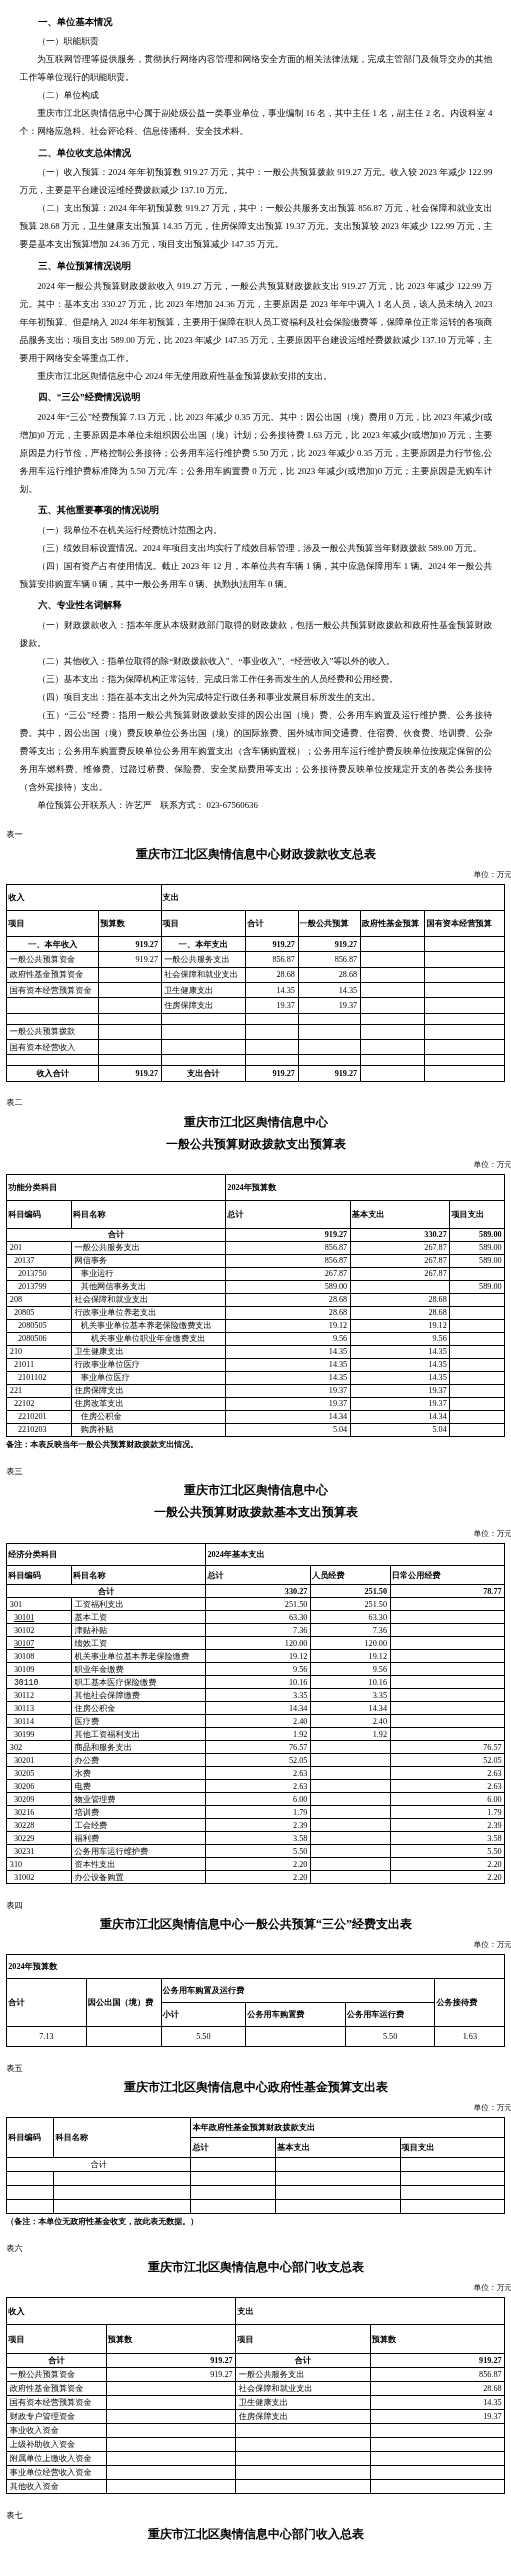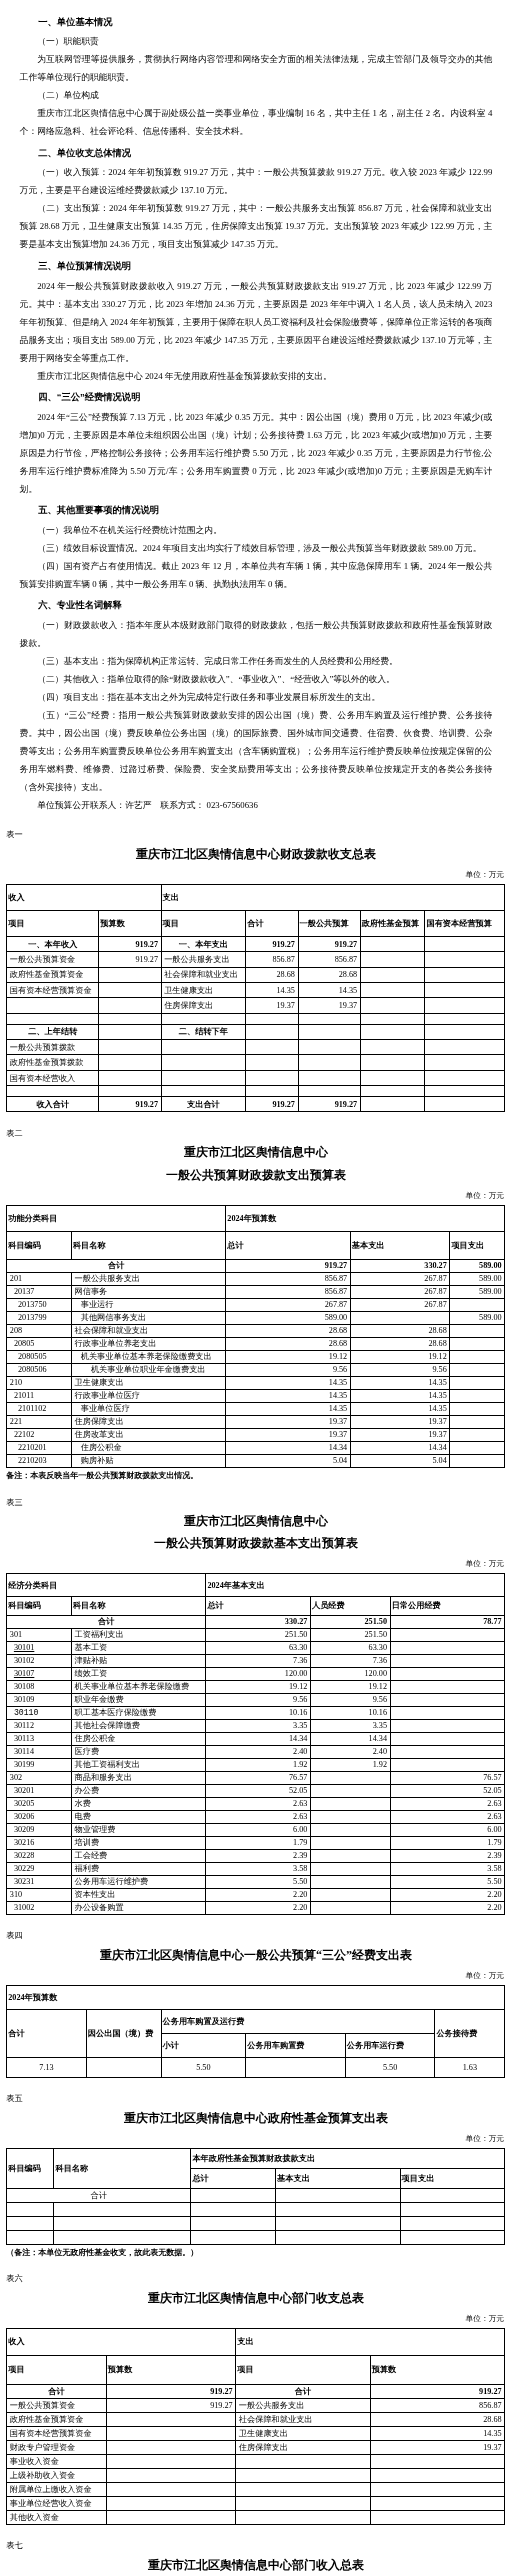--- a/index.html
+++ b/index.html
@@ -6,21 +6,21 @@
   body{width:512px;min-height:3212px;color:#000;
        font-family:"Liberation Serif","DejaVu Serif",serif;}
   #doc{padding:9.3px 0 23px;}
   #prose{padding:0 19.6px;font-size:8.8px;line-height:18px;text-align:justify;}
   #prose .h{font-family:"Liberation Sans","DejaVu Sans",sans-serif;font-weight:700;
             font-size:9.3px;text-indent:2em;margin:3.6px 0 1.5px;}
   #prose .p,#prose .contact{text-indent:2em;margin:0;}
   .tblock{margin-top:15.5px;}
   .tlabel{padding:0 6.2px;font-size:8.2px;line-height:11.3px;}
   .ttitle{text-align:center;font-size:12px;font-weight:700;line-height:17px;margin-top:5.2px;}
-  .tunit{text-align:right;padding:0 8px;font-size:7.7px;margin:7.2px 0 3.1px;line-height:10.8px;}
+  .tunit{text-align:right;padding:0 0;font-size:7.7px;margin:7.2px 0 3.1px;line-height:10.8px;}
   table.budget{border-collapse:collapse;table-layout:fixed;width:499px;margin:0 6.2px;
                border:1px solid #000;}
   table.budget th,table.budget td{border:0.5px solid #000;font-size:8.2px;padding:0.5px 2.6px;
                overflow:hidden;vertical-align:middle;word-break:break-all;}
   table.budget th{font-weight:700;text-align:left;padding:0.5px 1px;}
   td.num{text-align:right;padding-right:3.1px;}
   td.lab{text-align:left;padding-left:2.6px;}
   td.cen{text-align:center;}
   tr.bold td{font-weight:700;}
   .tnote{margin:2.1px 6.2px 0;font-size:8px;font-weight:700;line-height:11.3px;}
@@ -53,22 +53,22 @@
       <div class="p">2024 年一般公共预算财政拨款收入 919.27 万元，一般公共预算财政拨款支出 919.27 万元，比 2023 年减少 122.99 万元。其中：基本支出 330.27 万元，比 2023 年增加 24.36 万元，主要原因是 2023 年年中调入 1 名人员，该人员未纳入 2023 年年初预算、但是纳入 2024 年年初预算，主要用于保障在职人员工资福利及社会保险缴费等，保障单位正常运转的各项商品服务支出；项目支出 589.00 万元，比 2023 年减少 147.35 万元，主要原因平台建设运维经费拨款减少 137.10 万元等，主要用于网络安全等重点工作。</div>
       <div class="p">重庆市江北区舆情信息中心 2024 年无使用政府性基金预算拨款安排的支出。</div>
       <div class="h">四、“三公”经费情况说明</div>
       <div class="p">2024 年“三公”经费预算 7.13 万元，比 2023 年减少 0.35 万元。其中：因公出国（境）费用 0 万元，比 2023 年减少(或增加)0 万元，主要原因是本单位未组织因公出国（境）计划；公务接待费 1.63 万元，比 2023 年减少(或增加)0 万元，主要原因是力行节俭，严格控制公务接待；公务用车运行维护费 5.50 万元，比 2023 年减少 0.35 万元，主要原因是力行节俭,公务用车运行维护费标准降为 5.50 万元/车；公务用车购置费 0 万元，比 2023 年减少(或增加)0 万元；主要原因是无购车计划。</div>
       <div class="h">五、其他重要事项的情况说明</div>
       <div class="p">（一）我单位不在机关运行经费统计范围之内。</div>
       <div class="p">（三）绩效目标设置情况。2024 年项目支出均实行了绩效目标管理，涉及一般公共预算当年财政拨款 589.00 万元。</div>
       <div class="p">（四）国有资产占有使用情况。截止 2023 年 12 月，本单位共有车辆 1 辆，其中应急保障用车 1 辆。2024 年一般公共预算安排购置车辆 0 辆，其中一般公务用车 0 辆、执勤执法用车 0 辆。</div>
       <div class="h">六、专业性名词解释</div>
       <div class="p">（一）财政拨款收入：指本年度从本级财政部门取得的财政拨款，包括一般公共预算财政拨款和政府性基金预算财政拨款。</div>
+      <div class="p">（二）其他收入：指单位取得的除“财政拨款收入”、“事业收入”、“经营收入”等以外的收入。</div>
       <div class="p">（三）基本支出：指为保障机构正常运转、完成日常工作任务而发生的人员经费和公用经费。</div>
-      <div class="p">（二）其他收入：指单位取得的除“财政拨款收入”、“事业收入”、“经营收入”等以外的收入。</div>
       <div class="p">（四）项目支出：指在基本支出之外为完成特定行政任务和事业发展目标所发生的支出。</div>
       <div class="p">（五）“三公”经费：指用一般公共预算财政拨款安排的因公出国（境）费、公务用车购置及运行维护费、公务接待费。其中，因公出国（境）费反映单位公务出国（境）的国际旅费、国外城市间交通费、住宿费、伙食费、培训费、公杂费等支出；公务用车购置费反映单位公务用车购置支出（含车辆购置税）；公务用车运行维护费反映单位按规定保留的公务用车燃料费、维修费、过路过桥费、保险费、安全奖励费用等支出；公务接待费反映单位按规定开支的各类公务接待（含外宾接待）支出。</div>
       <div class="contact">单位预算公开联系人：许艺严　联系方式： 023-67560636</div>
     </div>
   <div id="tables">
       <section class="tblock">
         <div class="tlabel">表一</div>
         <div class="ttitle">重庆市江北区舆情信息中心财政拨款收支总表</div>
         <div class="tunit">单位：万元</div>
         <table class="budget t1">
@@ -144,40 +144,22 @@
             </tr>
             <tr class="short">
               <td class="lab"></td>
               <td class="num"></td>
               <td class="lab"></td>
               <td class="num"></td>
               <td class="num"></td>
               <td class="num"></td>
               <td class="num"></td>
             </tr>
-            <tr class="bold">
-              <td class="cen">二、上年结转</td>
-              <td class="num"></td>
-              <td class="cen">二、结转下年</td>
-              <td class="num"></td>
-              <td class="num"></td>
-              <td class="num"></td>
-              <td class="num"></td>
-            </tr>
             <tr>
               <td class="lab">一般公共预算拨款</td>
-              <td class="num"></td>
-              <td class="lab"></td>
-              <td class="num"></td>
-              <td class="num"></td>
-              <td class="num"></td>
-              <td class="num"></td>
-            </tr>
-            <tr>
-              <td class="lab">政府性基金预算拨款</td>
               <td class="num"></td>
               <td class="lab"></td>
               <td class="num"></td>
               <td class="num"></td>
               <td class="num"></td>
               <td class="num"></td>
             </tr>
             <tr>
               <td class="lab">国有资本经营收入</td>
               <td class="num"></td>

